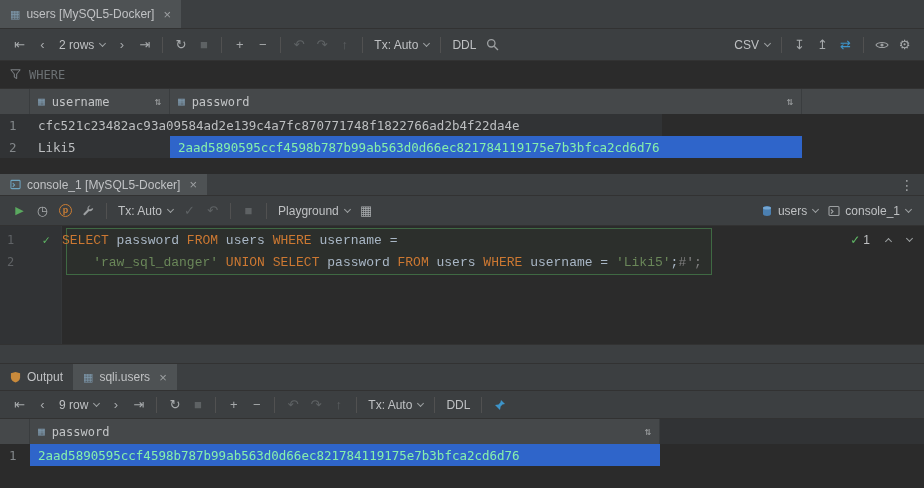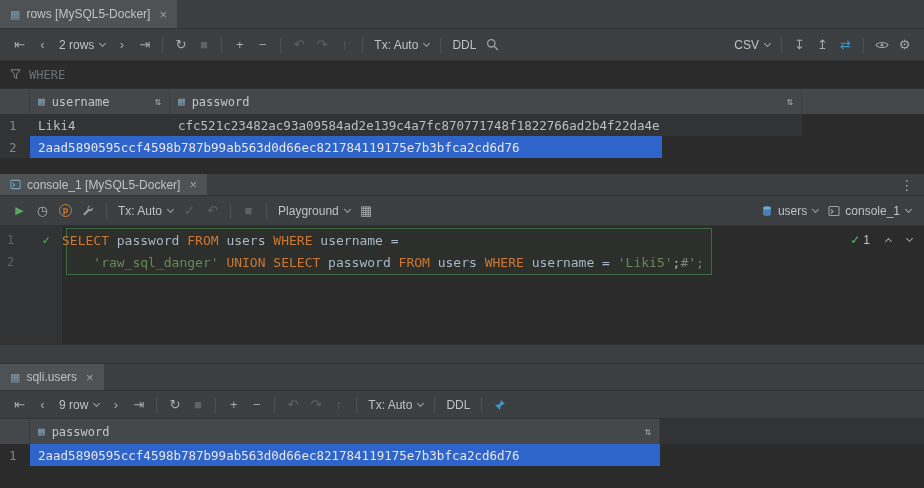--- a/index.html
+++ b/index.html
@@ -41,51 +41,51 @@
   .hgut{width:30px;border-right:1px solid #3a3d3f;}
   .hcell{display:flex;align-items:center;gap:7px;padding:0 8px;border-right:1px solid #3a3d3f;}
   .hsort{margin-left:auto;color:#9da0a2;font-size:11px;}
   .hu{width:140px;} .hp{width:632px;} .hp2{width:630px;}
   .hrest{flex:1;} .hrest.dark{background:#313335;}
   .grow{height:22px;display:flex;font-family:"DejaVu Sans Mono",monospace;font-size:12.5px;align-items:stretch;}
   .rnum{width:30px;padding-left:9px;color:#83878a;background:#313335;display:flex;align-items:center;}
   .rnum.darkbg{background:#2b2b2b;}
   .cell{display:flex;align-items:center;padding:0 8px;background:#313335;color:#bdbfc1;overflow:hidden;white-space:nowrap;}
   .cu{width:140px;} .cp{width:632px;} .cp2{width:630px;}
-  .cell.sel{background:#2f65ca;color:#e5e5e5;}
+  .cell.sel{background:#2f65ca;color:#86efac;}
   .rrest{flex:1;background:#2b2b2b;}
   .gridgap{height:16px;background:#2b2b2b;}
   .ctabbar{height:22px;}
   
   .editor{height:118px;position:relative;background:#2b2b2b;font-family:"DejaVu Sans Mono",monospace;font-size:13px;}
   .egutter{position:absolute;left:0;top:0;bottom:0;width:62px;background:#313335;border-right:1px solid #353739;}
   .elines{position:relative;padding-top:3px;z-index:2;}
   .eline{display:flex;height:22px;align-items:center;}
   .eln{width:30px;padding-left:7px;color:#606366;font-size:12px;}
   .emark{width:32px;display:flex;align-items:center;justify-content:center;color:#5fb865;font-size:12px;}
-  .ecode{white-space:pre;color:#a9b7c6;}
+  .ecode{white-space:pre;color:#a9b7c6;font-family:Liberation Mono, monospace;}
   .tk-kw{color:#cc7832;} .tk-str{color:#6a8759;} .tk-cmt{color:#808080;} .tk-pln{color:#a9b7c6;}
   .execbox{position:absolute;left:66px;top:2px;width:646px;height:47px;border:1px solid #3f6943;
            background:rgba(80,140,80,0.05);z-index:1;}
   .editor-right{position:absolute;right:12px;top:7px;display:flex;align-items:center;gap:10px;z-index:3;}
   .execok{color:#5fb865;font-size:12px;display:flex;align-items:center;gap:3px;font-family:"Liberation Sans",sans-serif;}
   .split{height:20px;background:#3c3f41;border-top:1px solid #323232;border-bottom:1px solid #323232;}
   .btabbar{height:27px;}
   .bottomgap{height:19px;background:#2b2b2b;}
   svg{display:block;}
 </style>
 </head>
 <body>
 
 <div class="app">
 
   <div class="tabbar">
     <div class="tab">
       <span class="ticon">▦</span>
-      <span>rows [MySQL5-Docker]</span>
+      <span>users [MySQL5-Docker]</span>
       <span class="tclose">×</span>
     </div>
   </div>
 
   <div class="toolbar">
     <span class="ibtn">⇤</span>
     <span class="ibtn">‹</span>
     <span class="dd">
       <span>2 rows</span>
         <i class="chev"></i>
@@ -155,26 +155,26 @@
     <div class="hcell hp">
       <span class="ticon">▦</span>
       <span>password</span>
       <span class="hsort">⇅</span>
     </div>
     <div class="hrest"></div>
   </div>
 
   <div class="grow">
     <div class="rnum">1</div>
-    <div class="cell cu">Liki4</div>
     <div class="cell cp">cfc521c23482ac93a09584ad2e139c4a7fc870771748f1822766ad2b4f22da4e</div>
     <div class="rrest"></div>
   </div>
   <div class="grow">
     <div class="rnum">2</div>
+    <div class="cell cu">Liki5</div>
     <div class="cell cp sel">2aad5890595ccf4598b787b99ab563d0d66ec821784119175e7b3bfca2cd6d76</div>
     <div class="rrest"></div>
   </div>
   <div class="gridgap"></div>
 
   <div class="tabbar ctabbar">
     <div class="tab">
       <svg width="11" height="11" viewBox="0 0 12 12" fill="none" stroke="#6ea4c0" stroke-width="1.1">
         <rect x="1" y="1.5" width="10" height="9" rx="1"></rect>
           <path d="M3 4.5 L5 6.5 L3 8.5"></path>
@@ -251,20 +251,26 @@
           <span style="color:#bfc1c3">1</span>
       </span>
       <i class="chev up"></i>
       <i class="chev"></i>
     </div>
   </div>
 
   <div class="split"></div>
 
   <div class="tabbar btabbar">
+    <div class="tab inactive">
+      <svg width="11" height="12" viewBox="0 0 12 13">
+        <path d="M6 1 L11 2.5 V7 C11 10 8.5 11.8 6 12.4 C3.5 11.8 1 10 1 7 V2.5 Z" fill="#c98a3b"></path>
+      </svg>
+      <span>Output</span>
+    </div>
     <div class="tab">
       <span class="ticon">▦</span>
       <span>sqli.users</span>
       <span class="tclose">×</span>
     </div>
   </div>
 
   <div class="toolbar h28">
     <span class="ibtn">⇤</span>
     <span class="ibtn">‹</span>

